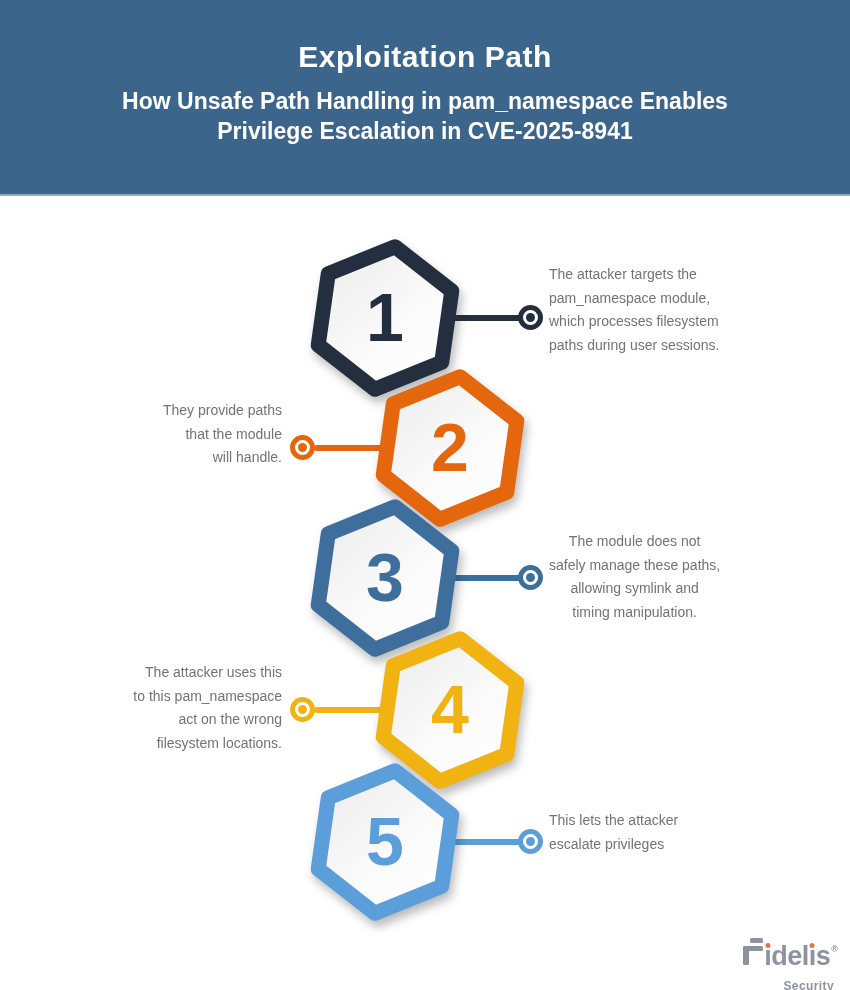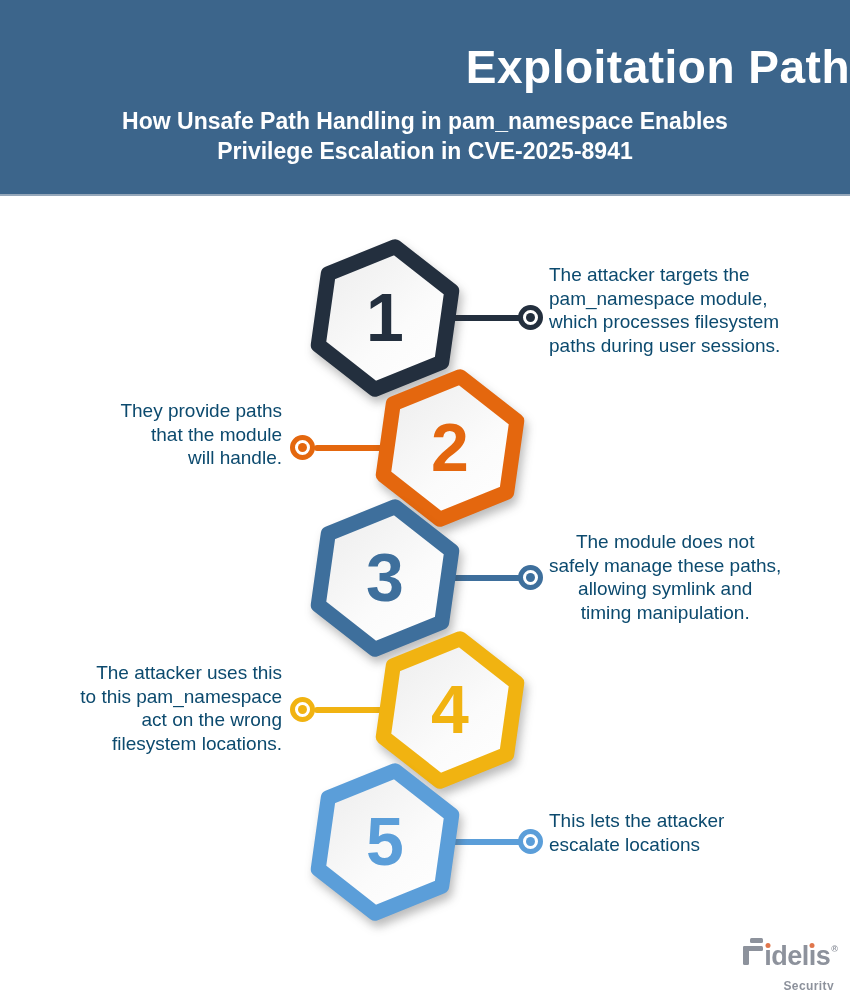--- a/index.html
+++ b/index.html
@@ -2,36 +2,36 @@
 <html><head>
 <meta charset="utf-8">
 <style>
   html,body{margin:0;padding:0;background:#ffffff;}
   .canvas{position:relative;width:850px;height:990px;background:#ffffff;overflow:hidden;
           font-family:"Liberation Sans",sans-serif;}
 
   
   .banner{position:absolute;left:0;top:0;width:850px;height:194px;background:#3c658b;
           border-bottom:2px solid #95a7ba;}
-  .banner .title{margin:0;padding-top:40px;text-align:right;color:#ffffff;
-                 font-size:46px;font-weight:bold;letter-spacing:.5px;}
+  .banner .title{margin:0;padding-top:40px;text-align:center;color:#ffffff;
+                 font-size:30px;font-weight:bold;letter-spacing:.5px;}
   .banner .subtitle{margin-top:12px;text-align:center;color:#ffffff;
                     font-size:23px;font-weight:bold;line-height:30px;}
 
   
   .line{position:absolute;height:6px;border-radius:3px;}
   .node{position:absolute;width:25px;height:25px;box-sizing:border-box;border-radius:50%;
         background:#ffffff;border:5px solid #000;display:flex;align-items:center;justify-content:center;}
   .nodedot{width:9px;height:9px;border-radius:50%;}
   .hexwrap{position:absolute;width:170px;height:180px;}
   .hexwrap svg{position:absolute;left:0;top:0;filter:drop-shadow(3px 6px 5px rgba(50,50,50,.33));}
   .hexpath{stroke-width:15;stroke-linejoin:round;stroke-linecap:round;fill:url(#hexfill);}
   .num{position:absolute;left:0;right:0;top:50%;transform:translateY(-52%);
        text-align:center;font-size:68px;font-weight:bold;line-height:1;}
-  .desc{position:absolute;font-size:19px;line-height:23.5px;color:#0c4a6e;}
+  .desc{position:absolute;font-size:14px;line-height:23.5px;color:#737373;}
   .desc.ralign{text-align:right;}
 
   .s1 .line,.s1 .nodedot{background:#232f3e;} .s1 .node{border-color:#232f3e;}
   .s1 .hexpath{stroke:#232f3e;} .s1 .num{color:#232f3e;}
   .s2 .line,.s2 .nodedot{background:#e4670e;} .s2 .node{border-color:#e4670e;}
   .s2 .hexpath{stroke:#e4670e;} .s2 .num{color:#e4670e;}
   .s3 .line,.s3 .nodedot{background:#3e6f9c;} .s3 .node{border-color:#3e6f9c;}
   .s3 .hexpath{stroke:#3e6f9c;} .s3 .num{color:#3e6f9c;}
   .s4 .line,.s4 .nodedot{background:#f1b311;} .s4 .node{border-color:#f1b311;}
   .s4 .hexpath{stroke:#f1b311;} .s4 .num{color:#f1b311;}
@@ -167,21 +167,21 @@
     <div class="hexwrap" style="left:300px;top:752px;">
       <svg width="170" height="180" viewBox="0 0 170 180">
         <g transform="rotate(8 85 90)">
           <path class="hexpath" d="M85 18 L147.35 54 L147.35 126 L85 162 L22.65 126 L22.65 54 Z"></path>
         </g>
       </svg>
       <span class="num">5</span>
     </div>
     <div class="desc" style="left:549px;top:809px;">
       <div>This lets the attacker</div>
-      <div>escalate locations</div>
+      <div>escalate privileges</div>
     </div>
   </div>
 
   <div class="logo">
     <div class="fid-row">
       <span class="logo-f"><i class="fb1"></i><i class="fb2"></i><i class="fb3"></i></span><span class="li">ı</span><span>d</span><span>e</span><span>l</span><span class="li">ı</span><span>s</span><span class="reg">®</span>
     </div>
     <div class="fid-sub">Security</div>
   </div>
 

